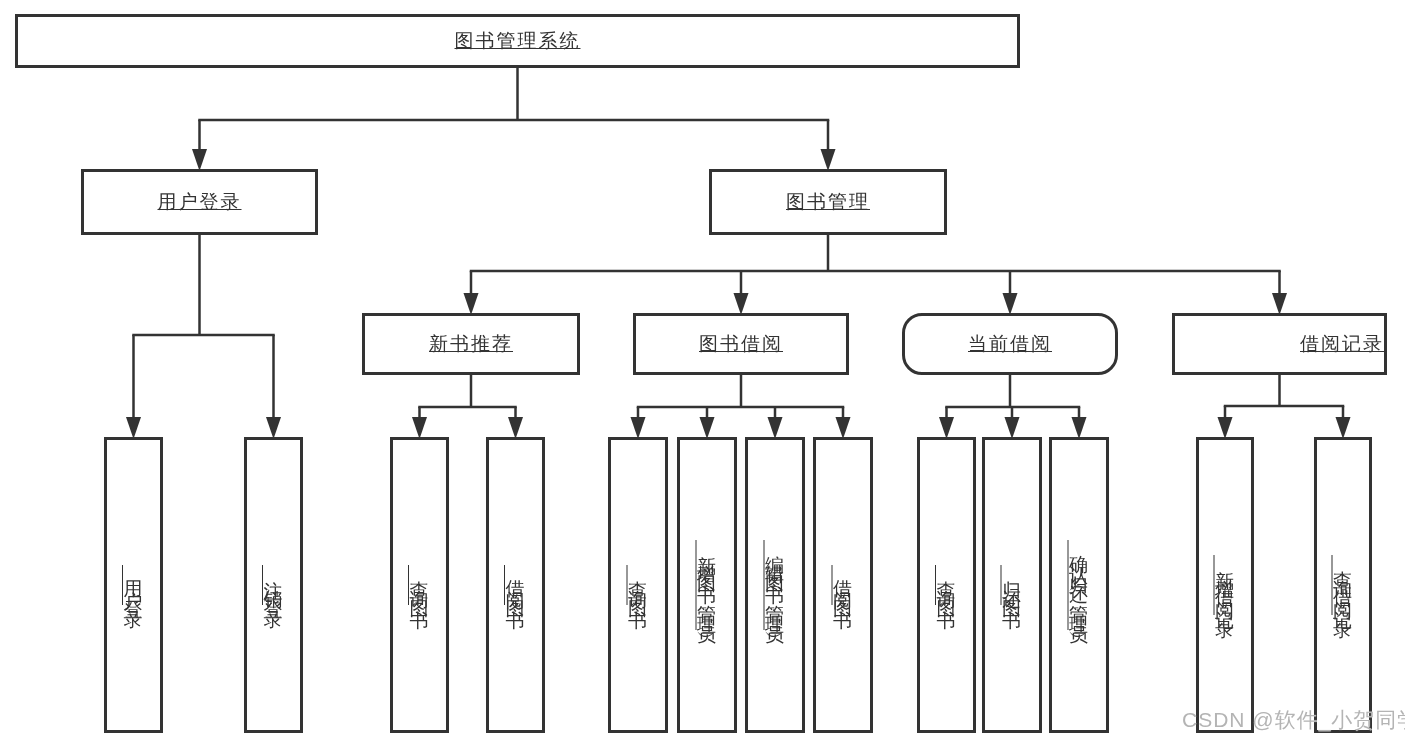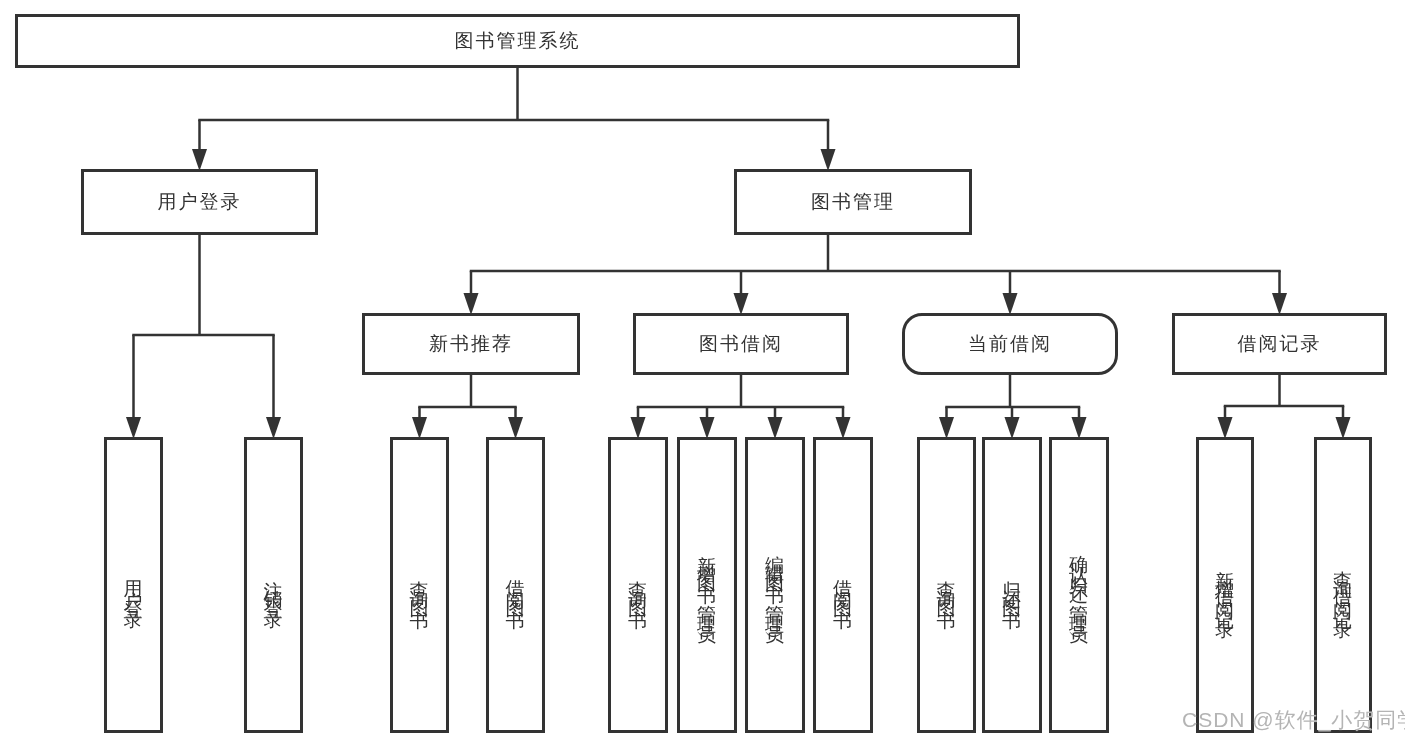--- a/index.html
+++ b/index.html
@@ -25,20 +25,21 @@
   }
   .node {
     position: absolute;
     box-sizing: border-box;
     background: #ffffff;
     border: 3px solid #333333;
     display: flex;
     align-items: center;
     justify-content: center;
     color: #333333;
+    text-decoration: underline;
   }
   .box-h .node-label {
     font-size: 19px;
     letter-spacing: 2px;
     white-space: nowrap;
     color: #333333;
   }
   .box-v .node-label {
     writing-mode: vertical-rl;
     text-orientation: mixed;
@@ -116,39 +117,39 @@
       <line x1="1343" y1="406" x2="1343" y2="421" stroke="#333333" stroke-width="2.5"></line>
       <polygon points="1335.5,417 1350.5,417 1343,439" fill="#333333"></polygon>
     </svg>
   <div id="nodes">
       <div class="node box-h" style="left: 15px; top: 14px; width: 1005px; height: 54px;">
         <span class="node-label">图书管理系统</span>
       </div>
       <div class="node box-h" style="left: 81px; top: 169px; width: 237px; height: 66px;">
         <span class="node-label">用户登录</span>
       </div>
-      <div class="node box-h" style="left: 709px; top: 169px; width: 238px; height: 66px; margin-left: 25px;">
+      <div class="node box-h" style="left: 709px; top: 169px; width: 238px; height: 66px;">
         <span class="node-label">图书管理</span>
       </div>
       <div class="node box-v" style="left: 104px; top: 437px; width: 59px; height: 296px;">
         <span class="node-label">用户登录</span>
       </div>
       <div class="node box-v" style="left: 244px; top: 437px; width: 59px; height: 296px;">
         <span class="node-label">注销登录</span>
       </div>
       <div class="node box-h" style="left: 362px; top: 313px; width: 218px; height: 62px; text-align: center;">
         <span class="node-label">新书推荐</span>
       </div>
       <div class="node box-h" style="left: 633px; top: 313px; width: 216px; height: 62px;">
         <span class="node-label">图书借阅</span>
       </div>
       <div class="node box-h" style="left: 902px; top: 313px; width: 216px; height: 62px; border-radius: 20px;">
         <span class="node-label">当前借阅</span>
       </div>
-      <div class="node box-h" style="left: 1172px; top: 313px; width: 215px; height: 62px;">
+      <div class="node box-h" style="left: 1172px; top: 313px; width: 215px; height: 62px; justify-content: flex-end;">
         <span class="node-label">借阅记录</span>
       </div>
       <div class="node box-v" style="left: 390px; top: 437px; width: 59px; height: 296px;">
         <span class="node-label">查询图书</span>
       </div>
       <div class="node box-v" style="left: 486px; top: 437px; width: 59px; height: 296px;">
         <span class="node-label">借阅图书</span>
       </div>
       <div class="node box-v" style="left: 608px; top: 437px; width: 60px; height: 296px;">
         <span class="node-label">查询图书</span>

